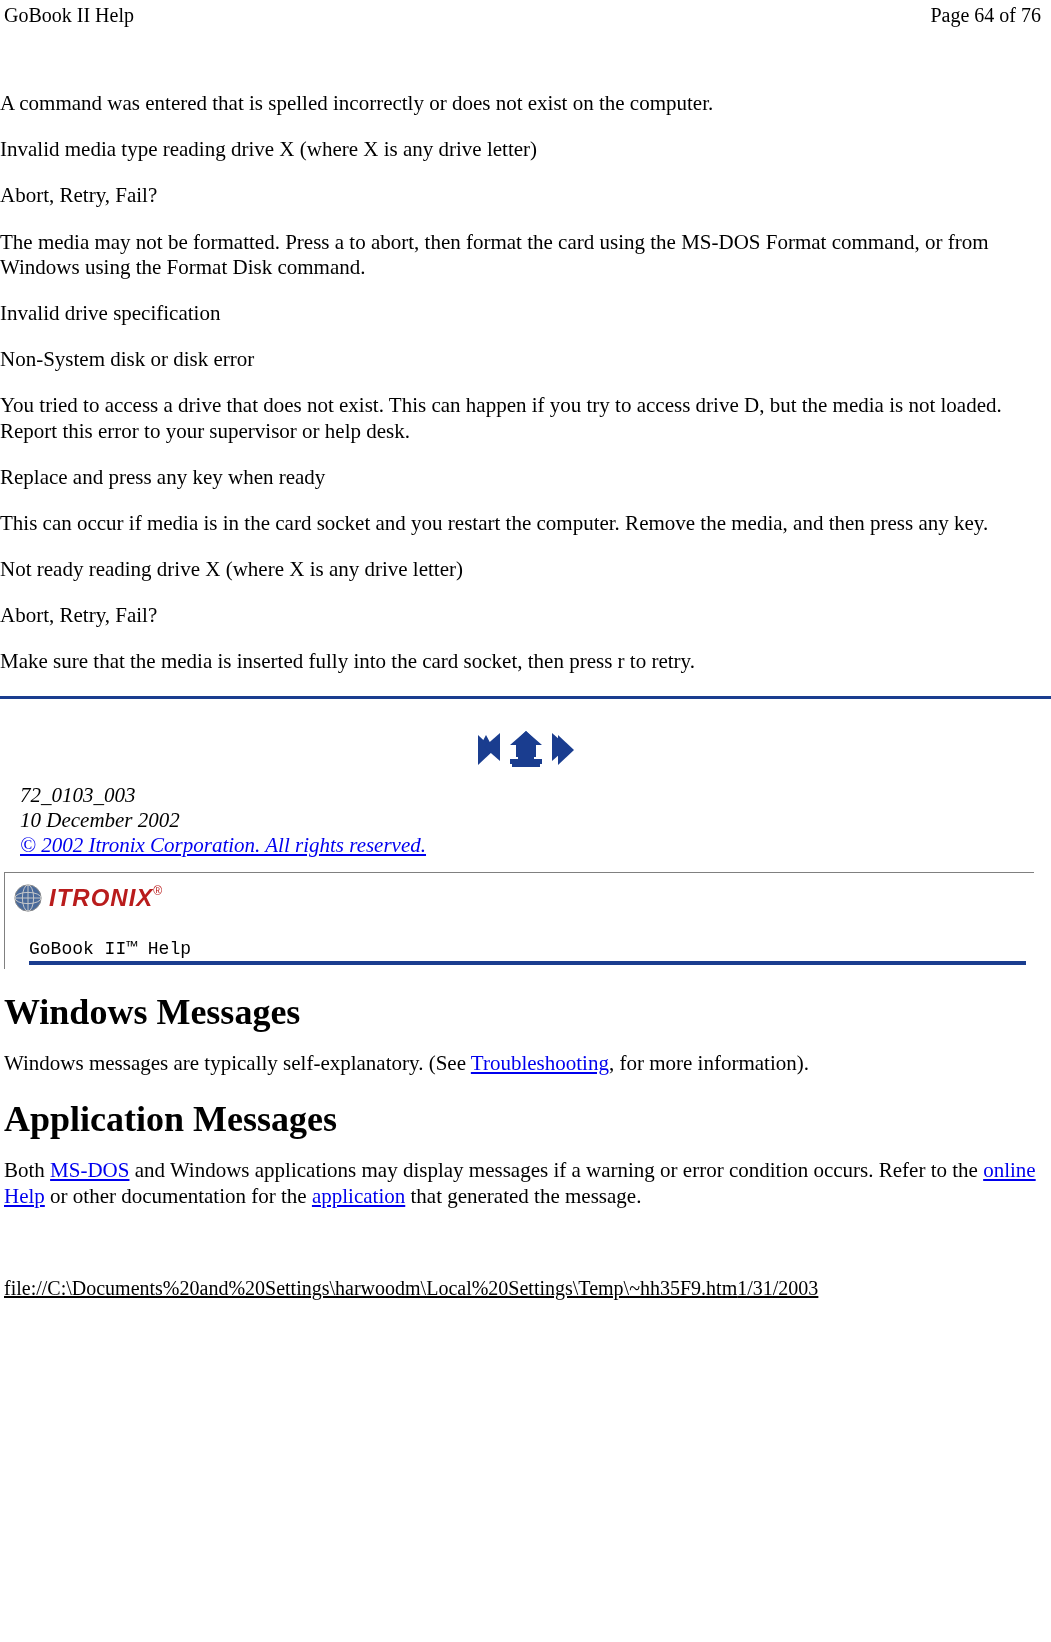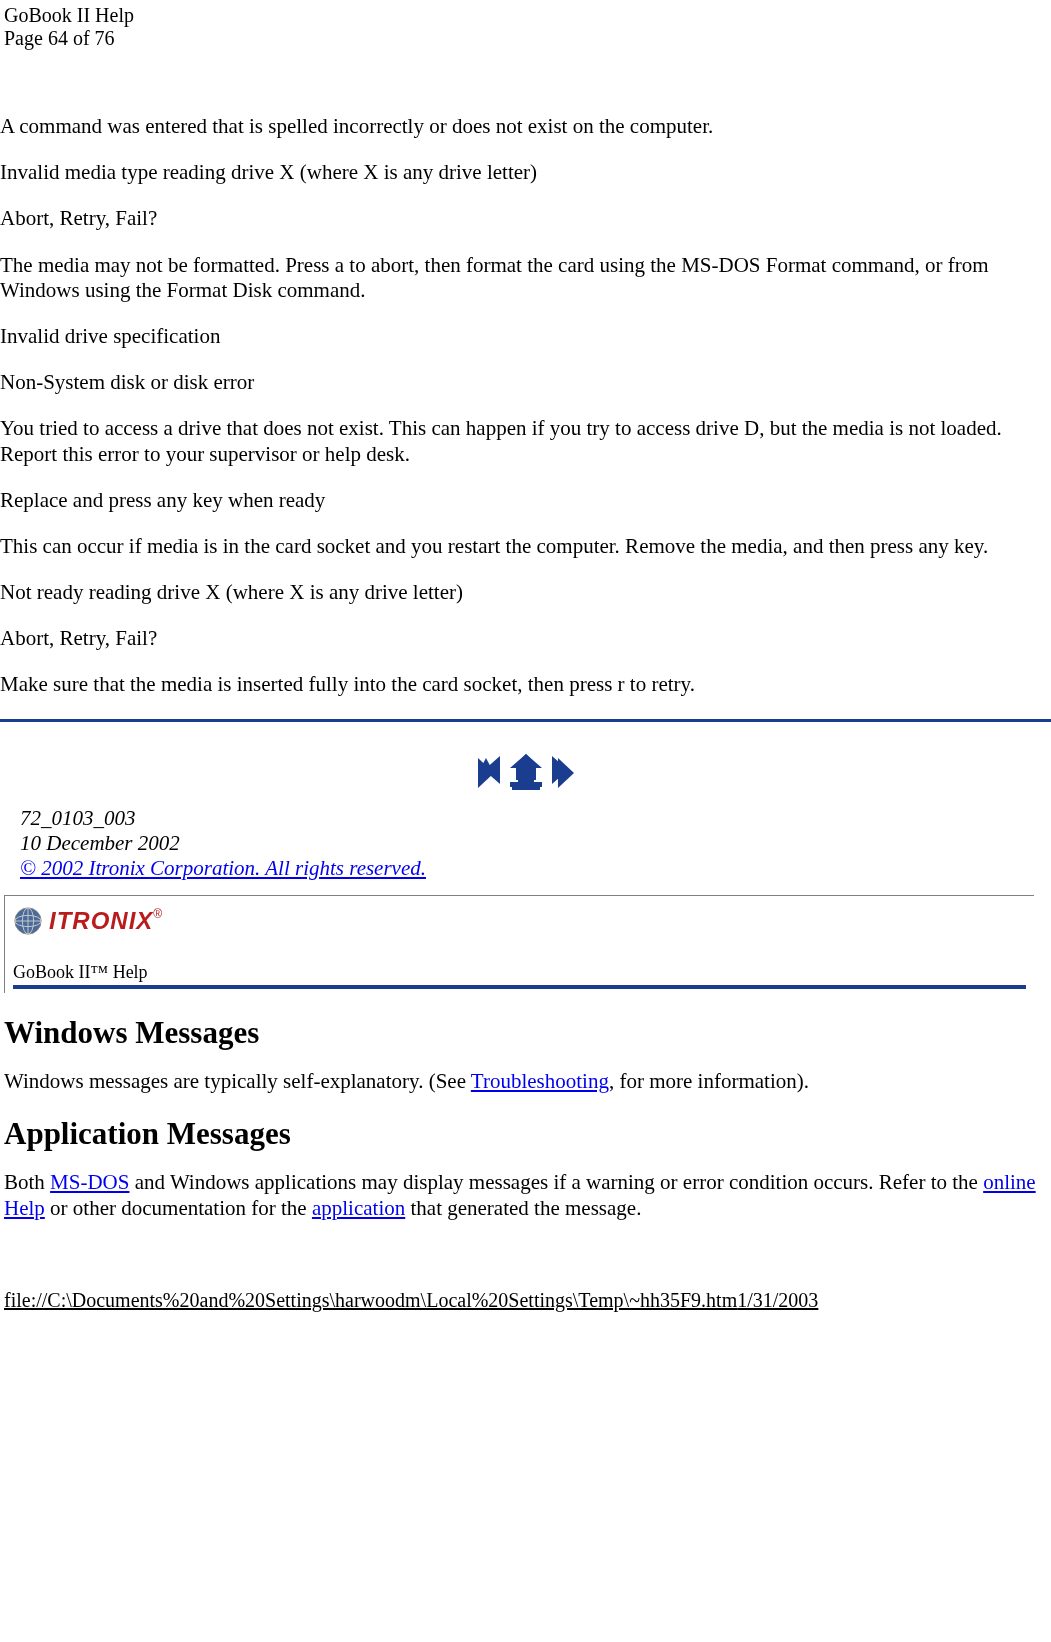--- a/index.html
+++ b/index.html
@@ -9,21 +9,20 @@
       padding: 0;
       background: white;
       color: black;
       width: 1051px;
     }
     .header {
       display: flex;
       justify-content: space-between;
       padding: 4px 10px 4px 4px;
       font-size: 20px;
-      flex-direction: column;
     }
     .content {
       padding: 0 0;
     }
     .content p {
       margin: 0 0 21px 0;
       line-height: 1.2;
     }
     hr.blue-hr {
       border: none;
@@ -72,27 +71,28 @@
       letter-spacing: 1px;
       color: #b91c1c;
     }
     .logo-text .reg {
       font-size: 12px;
       vertical-align: top;
       font-style: normal;
       font-weight: normal;
     }
     .product-row {
-      font-family: Liberation Serif, serif;
+      font-family: Liberation Mono, monospace;
       font-size: 18px;
       border-bottom: 4px solid #1a3d8f;
       padding-bottom: 2px;
+      margin-left: 16px;
     }
     h2 {
-      font-size: 31px;
+      font-size: 36px;
       font-weight: bold;
       margin: 22px 4px 18px 4px;
     }
     .body-para {
       margin: 0 4px 18px 4px;
       line-height: 1.2;
     }
     .footer {
       display: flex;
       padding: 50px 10px 4px 4px;

